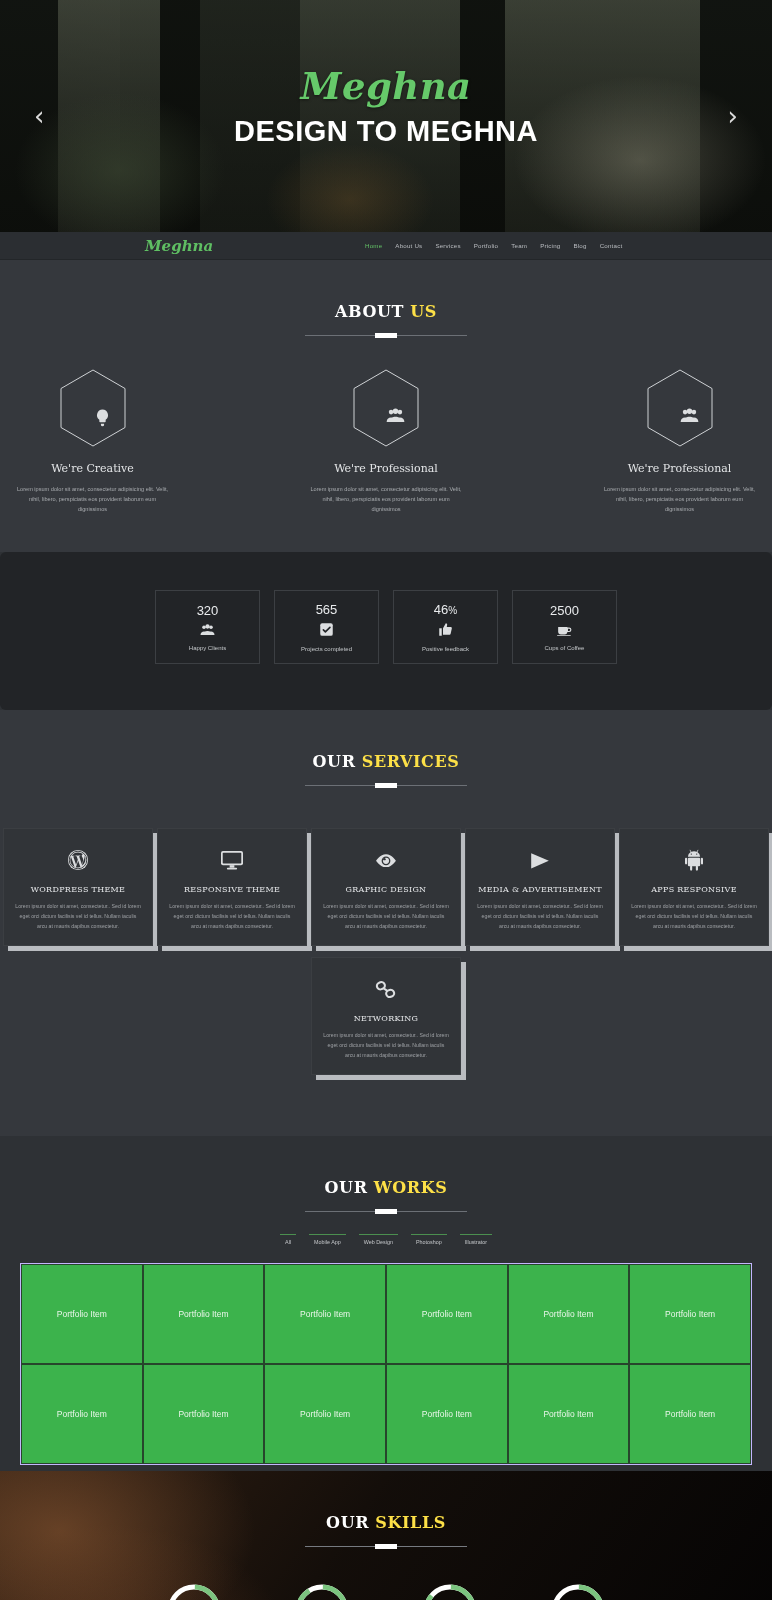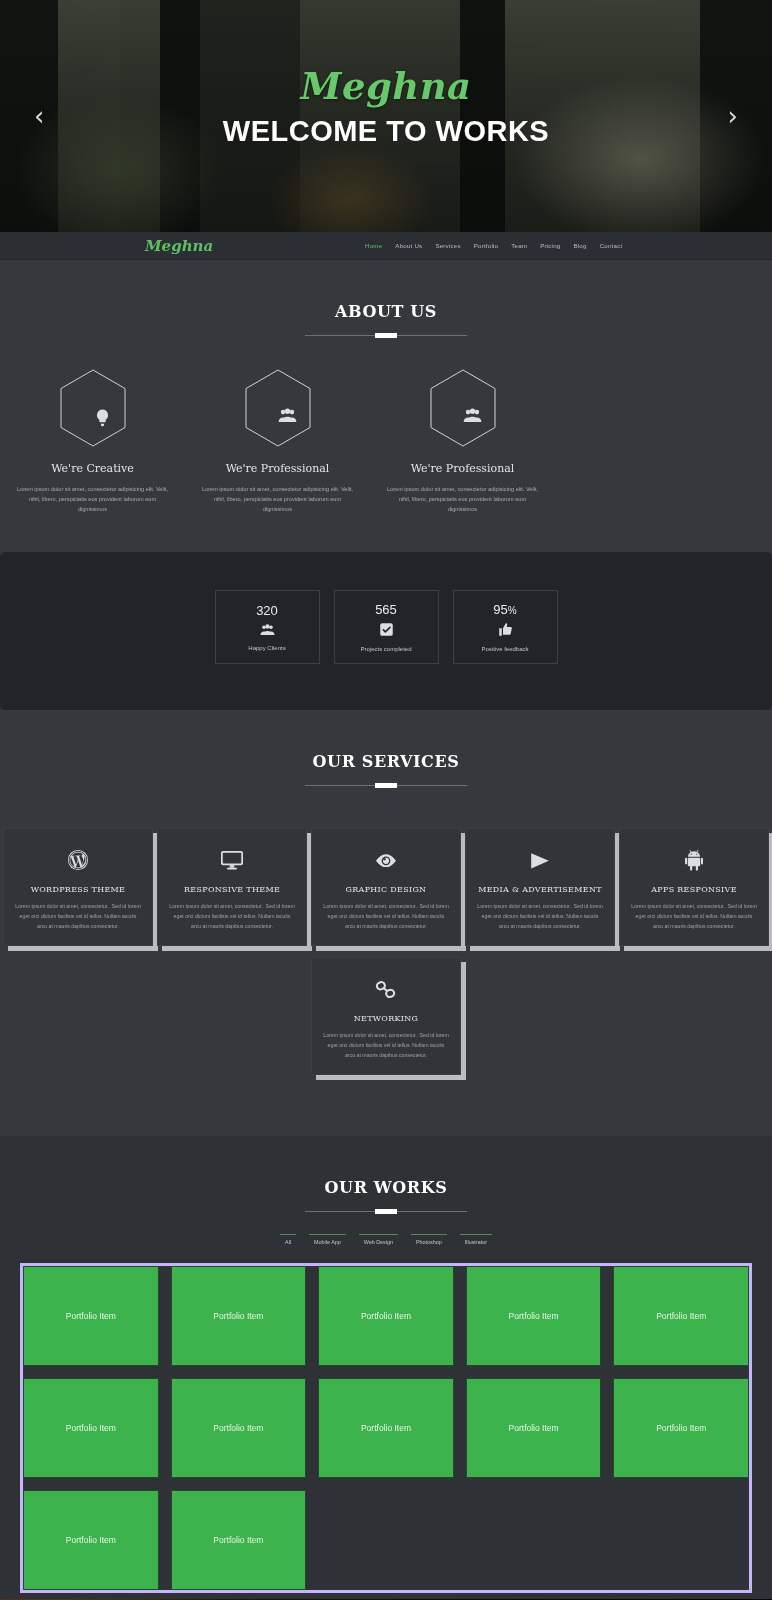--- a/index.html
+++ b/index.html
@@ -109,41 +109,41 @@
 
   
   .section-head { text-align: center; padding-top: 42px; }
   .section-title {
     font-family: "DejaVu Serif", serif;
     font-weight: bold;
     font-size: 16px;
     color: #ffffff;
     letter-spacing: 0.6px;
   }
-  .section-title .accent { color: #ffffff; }
+  .section-title .accent { color: #fde047; }
   .divider {
     width: 162px; height: 1px;
     background: #6c7076;
     margin: 14px auto 0;
     position: relative;
   }
   .divider::after {
     content: "";
     position: absolute;
     left: 50%; top: -2px;
     transform: translateX(-50%);
     width: 22px; height: 5px;
     background: #ffffff;
   }
 
   
   .about { background: #35383d; padding-bottom: 38px; }
   .about-grid {
     display: flex;
-    justify-content: flex-start;
+    justify-content: space-between;
     gap: 0px;
     margin-top: 32px;
   }
   .about-col { width: 185px; text-align: center; padding: 0 14px; }
   .hex {
     width: 70px; height: 80px;
     margin: 0 auto;
     position: relative;
     display: flex; align-items: center; justify-content: center;
   }
@@ -227,26 +227,25 @@
   .filter {
     font-size: 5.4px;
     color: #c4c7ca;
     border-top: 1px solid #4b8f4f;
     padding: 4px 5px 0;
     cursor: pointer;
     white-space: nowrap;
   }
   .portfolio-grid {
     display: grid;
-    grid-template-columns: repeat(5, 1fr);
+    grid-template-columns: repeat(6, 1fr);
     margin-top: 18px;
     width: 732px;
     margin-left: auto; margin-right: auto;
-    border: 3px solid #c4b5fd;
-    gap: 12px;
+    border: 1px solid #c4b5fd;
   }
   .portfolio-item {
     background: #3cb34c;
     height: 100px;
     display: flex; align-items: center; justify-content: center;
     color: #eaf6ea;
     font-size: 8.5px;
     border: 1px solid #27452c;
     cursor: pointer;
   }
@@ -283,21 +282,21 @@
 </head>
 <body>
 
 <section class="hero">
   <div class="hero-bg"></div>
   <div class="hero-bg2"></div>
   <div class="hero-arrow left">‹</div>
   <div class="hero-arrow right">›</div>
   <div class="hero-inner">
     <div class="hero-logo">Meghna</div>
-    <div class="hero-title">WELCOME TO WORKS</div>
+    <div class="hero-title">DESIGN TO MEGHNA</div>
   </div>
 </section>
 
 <nav class="navbar">
   <div class="nav-logo">Meghna</div>
   <div class="nav-menu" id="nav-menu">
       <div class="nav-item active">Home</div>
       <div class="nav-item">About Us</div>
       <div class="nav-item">Services</div>
       <div class="nav-item">Portfolio</div>
@@ -384,25 +383,34 @@
     </div>
     <div class="counter">
     <div class="counter-num"><span>565</span><span class="pct"></span></div>
     <div class="counter-icon"><svg width="15" height="15" viewBox="0 0 24 24" fill="#dcdee0">
           <rect x="2" y="2" width="20" height="20" rx="3"></rect>
           <path d="M7 12.5l3.2 3.2L17.5 8.5" stroke="#222427" stroke-width="2.6" fill="none" stroke-linecap="round" stroke-linejoin="round"></path>
         </svg></div>
     <div class="counter-label">Projects completed</div>
     </div>
     <div class="counter">
-    <div class="counter-num"><span>95</span><span class="pct">%</span></div>
+    <div class="counter-num"><span>46</span><span class="pct">%</span></div>
     <div class="counter-icon"><svg width="15" height="15" viewBox="0 0 24 24" fill="#dcdee0">
           <path d="M2 10h4v12H2zM8 10l4.5-8c1.6 0 2.5 1.2 2.1 2.8L14 8h6.2c1.3 0 2.2 1.1 1.9 2.4l-1.9 8.4c-.2 1-1.1 1.7-2.1 1.7H8z"></path>
         </svg></div>
     <div class="counter-label">Positive feedback</div>
+    </div>
+    <div class="counter">
+    <div class="counter-num"><span>2500</span><span class="pct"></span></div>
+    <div class="counter-icon"><svg width="15" height="12.75" viewBox="0 0 26 22" fill="#dcdee0">
+          <path d="M2 5h16v8a5 5 0 0 1-5 5H7a5 5 0 0 1-5-5z"></path>
+          <path d="M18 7h3a3 3 0 0 1 0 6h-3z" fill="none" stroke="#dcdee0" stroke-width="2"></path>
+          <rect x="0" y="19.5" width="24" height="2.2" rx="1"></rect>
+        </svg></div>
+    <div class="counter-label">Cups of Coffee</div>
     </div>
   </section>
 
 <section class="services">
   <div class="section-head">
     <div class="section-title"><span>OUR </span><span class="accent">SERVICES</span></div>
     <div class="divider"></div>
   </div>
   <div class="svc-grid" id="svc-grid">
       <div class="svc-cell">

